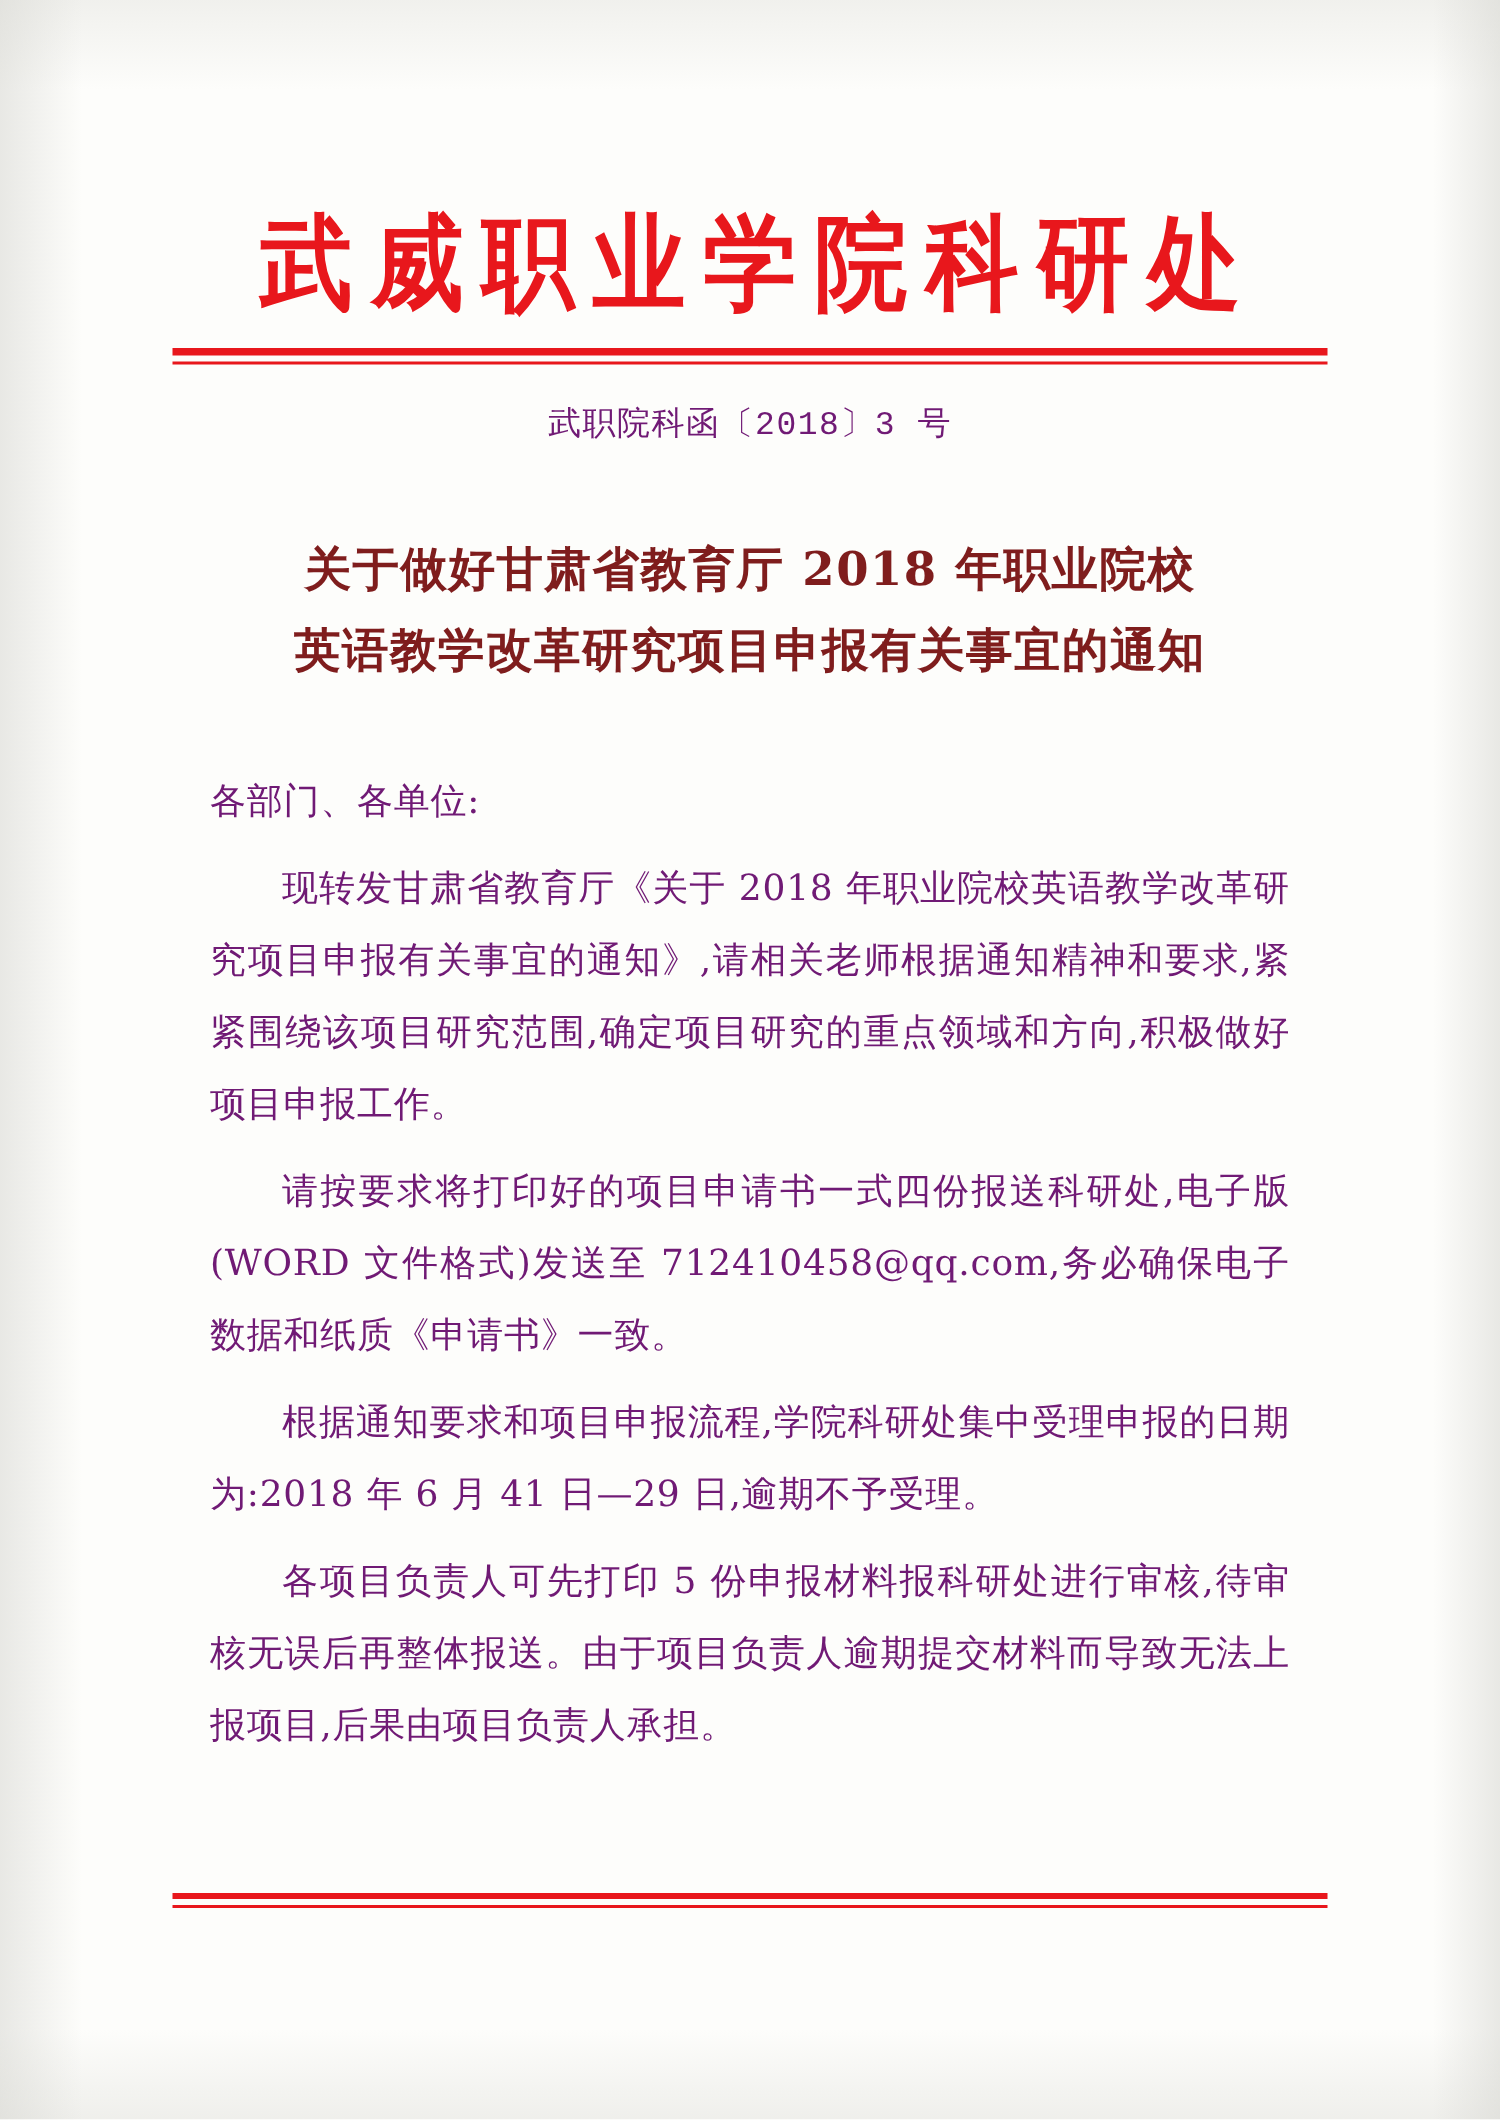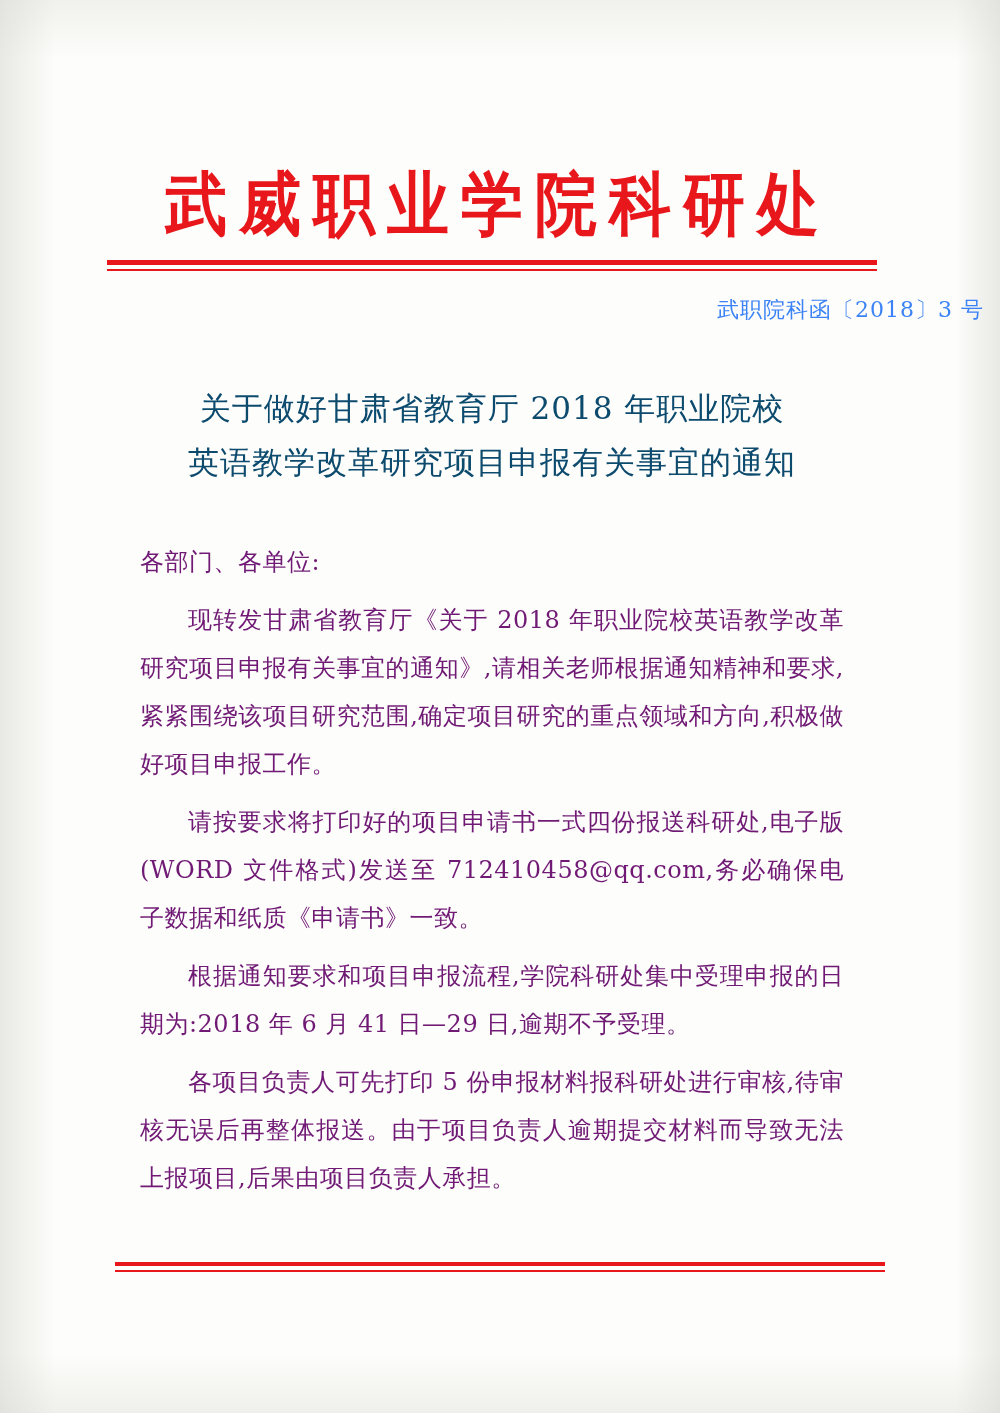--- a/index.html
+++ b/index.html
@@ -31,23 +31,22 @@
       linear-gradient(to right, rgba(215,215,210,0.55) 0px, rgba(255,255,255,0) 55px),
       linear-gradient(to left, rgba(215,215,210,0.55) 0px, rgba(255,255,255,0) 45px),
       linear-gradient(to bottom, rgba(225,225,220,0.45) 0px, rgba(255,255,255,0) 60px),
       linear-gradient(to top, rgba(225,225,220,0.5) 0px, rgba(255,255,255,0) 60px);
     pointer-events: none;
   }
 
   .content {
     position: absolute;
     left: 0;
-    right: 16px;
+    right: 0;
     top: 0;
-    margin-top: 28px;
   }
 
   
   .letterhead {
     text-align: center;
     margin-top: 138px;
   }
   .letterhead-title {
     font-family: "DejaVu Serif", "Liberation Serif", serif;
     font-weight: 700;
@@ -70,36 +69,37 @@
   }
   .rule-gap {
     height: 4px;
   }
   .rule-thin {
     height: 2px;
     background: #e8171c;
   }
 
   .doc-number {
-    text-align: right;
+    text-align: center;
     font-size: 22px;
     letter-spacing: 1px;
     margin-top: 24px;
-    color: #3b82f6;
+    color: #701a75;
+    font-family: Liberation Mono, monospace;
   }
 
   
   .doc-title {
     text-align: center;
-    font-weight: 400;
+    font-weight: 700;
     font-size: 31px;
     line-height: 1.75;
     margin-top: 56px;
     letter-spacing: 1px;
-    color: #0c4a6e;
+    color: #7f1d1d;
   }
 
   
   .body-block {
     margin: 48px 140px 0 140px;
     font-size: 24px;
     line-height: 2.0;
     color: #701a75;
     letter-spacing: 0.5px;
   }

